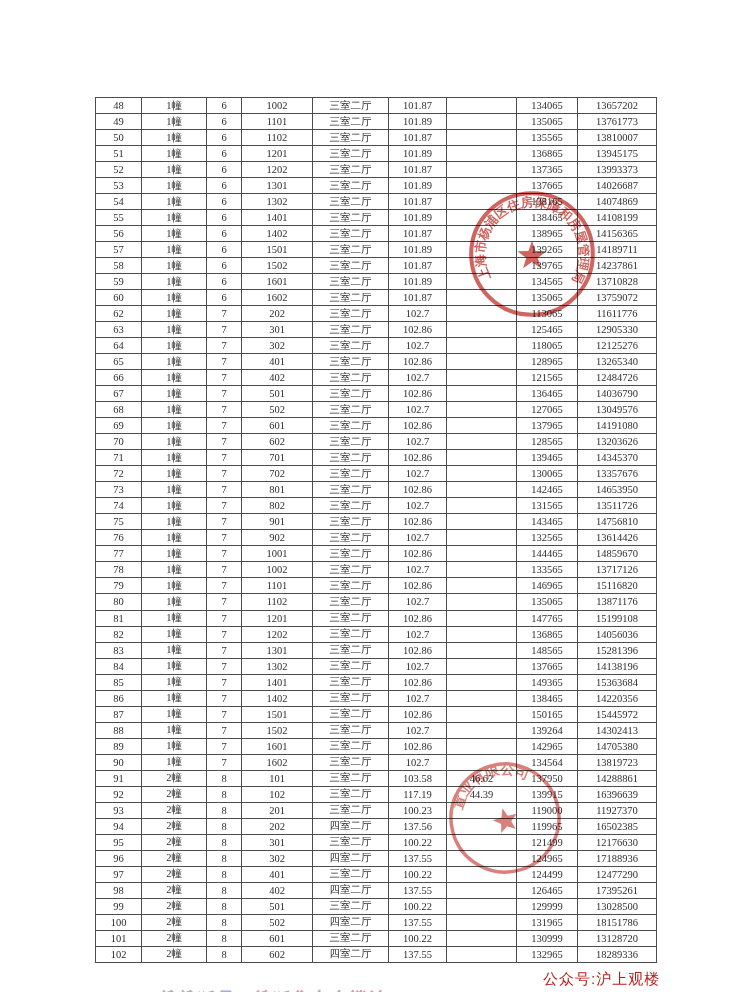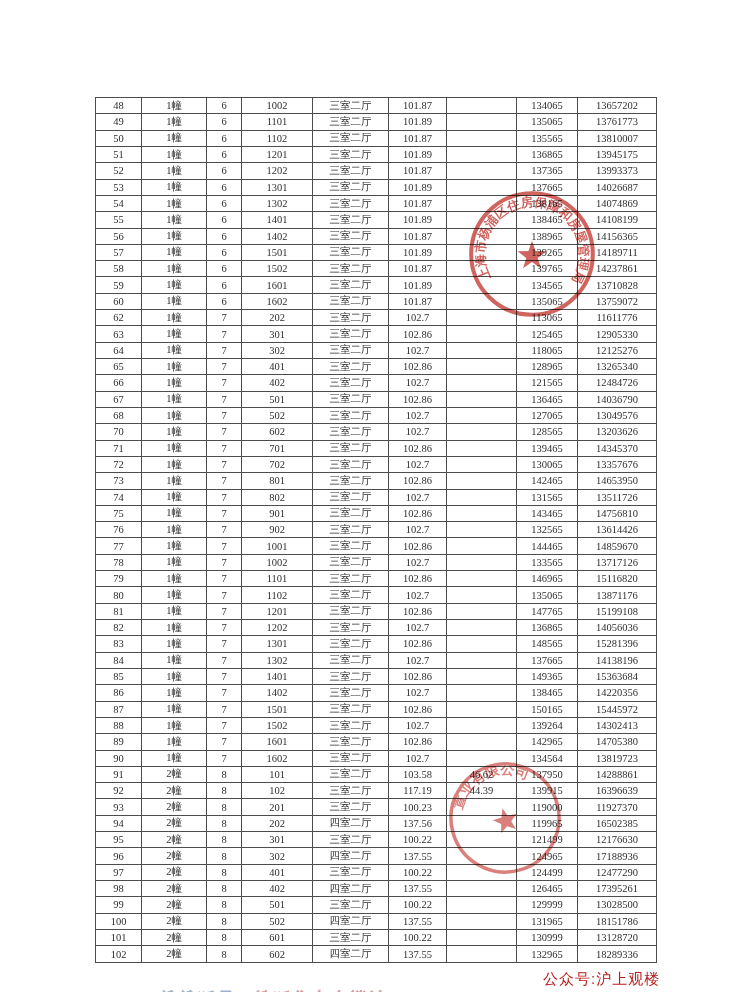--- a/index.html
+++ b/index.html
@@ -281,20 +281,31 @@
           <td>1幢</td>
           <td>7</td>
           <td>502</td>
           <td>三室二厅</td>
           <td>102.7</td>
           <td></td>
           <td>127065</td>
           <td>13049576</td>
         </tr>
         <tr>
+          <td>69</td>
+          <td>1幢</td>
+          <td>7</td>
+          <td>601</td>
+          <td>三室二厅</td>
+          <td>102.86</td>
+          <td></td>
+          <td>137965</td>
+          <td>14191080</td>
+        </tr>
+        <tr>
           <td>70</td>
           <td>1幢</td>
           <td>7</td>
           <td>602</td>
           <td>三室二厅</td>
           <td>102.7</td>
           <td></td>
           <td>128565</td>
           <td>13203626</td>
         </tr>

